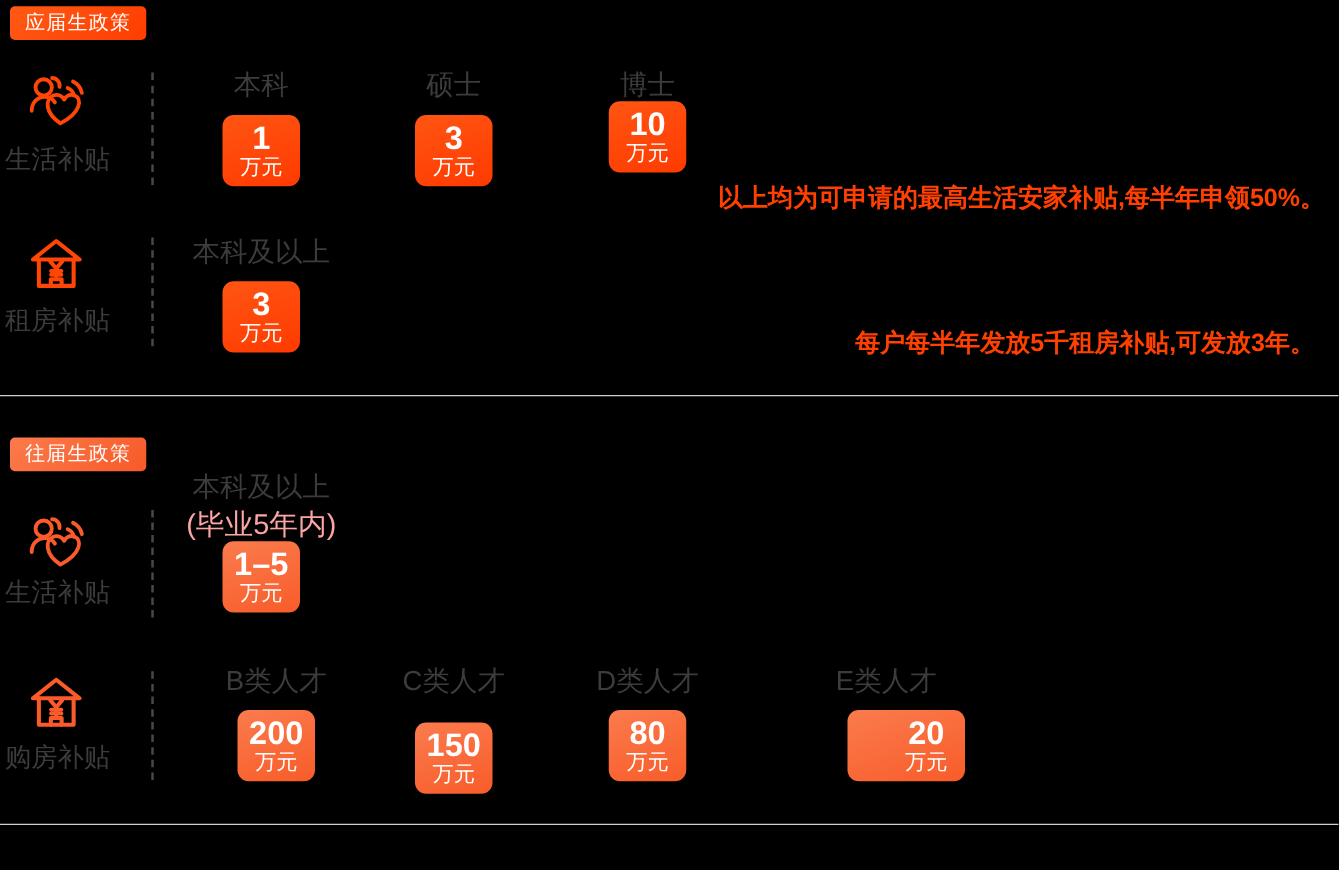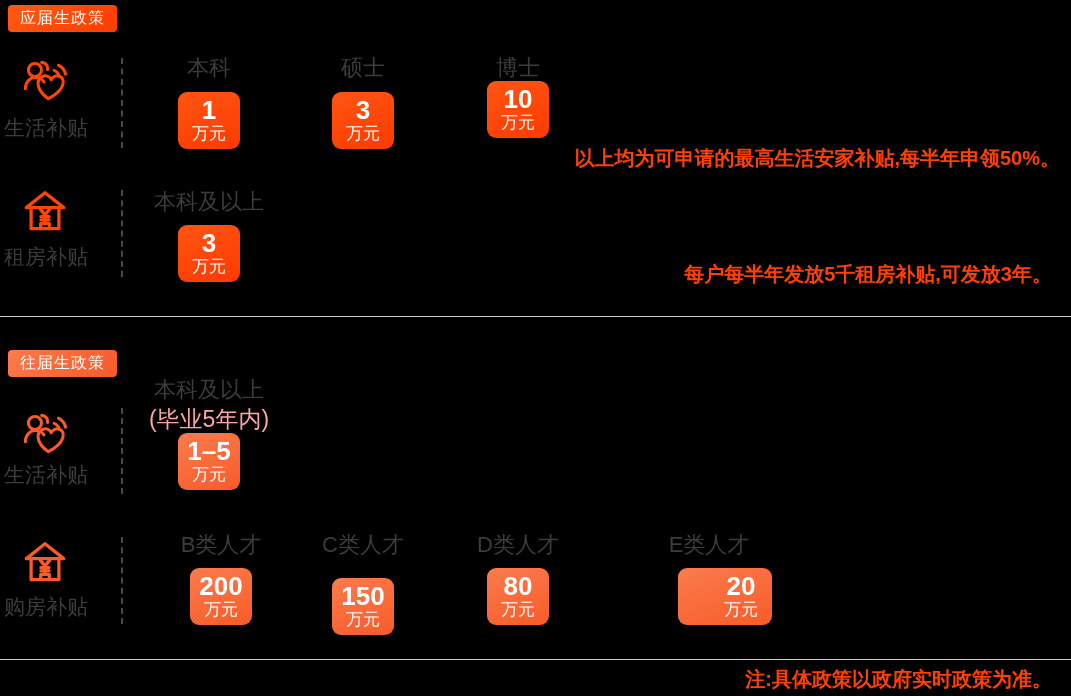--- a/index.html
+++ b/index.html
@@ -164,15 +164,14 @@
     <div class="col" style="left:678px;top:532px;">
       <span class="hdr">E类人才</span>
       <div class="box" style="margin-top:10px;padding-left:32px;">
         <span class="val">20</span>
         <span class="unit">万元</span>
       </div>
     </div>
   </div>
 
   <div class="hr" style="top:659px;"></div>
-  <div class="note" style="top:666px;right:19px;">注:具体政策以政府实时政策为准。</div>
 
 </div>
 
 </body></html>

